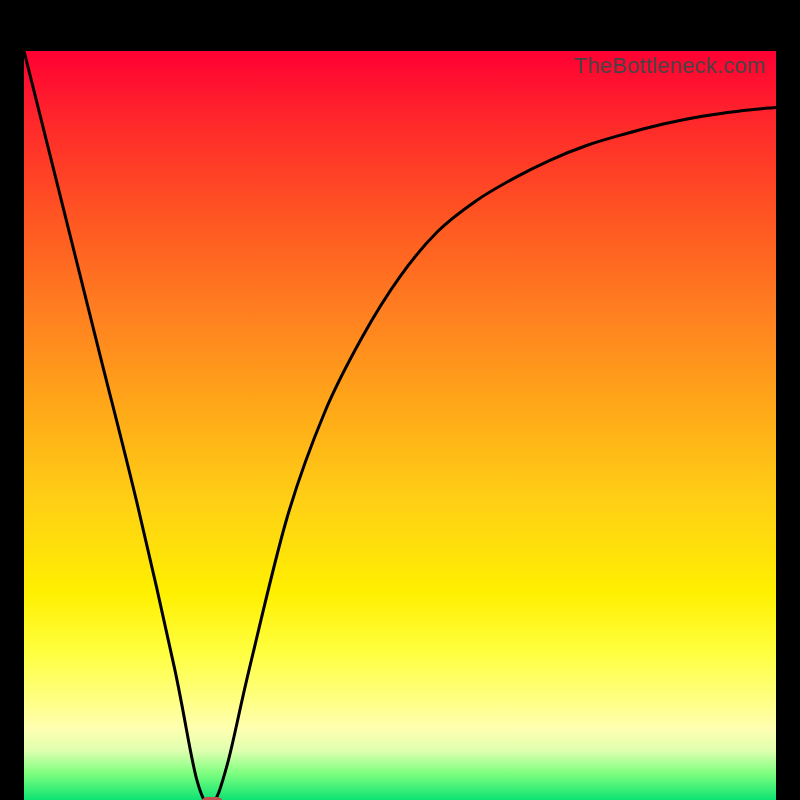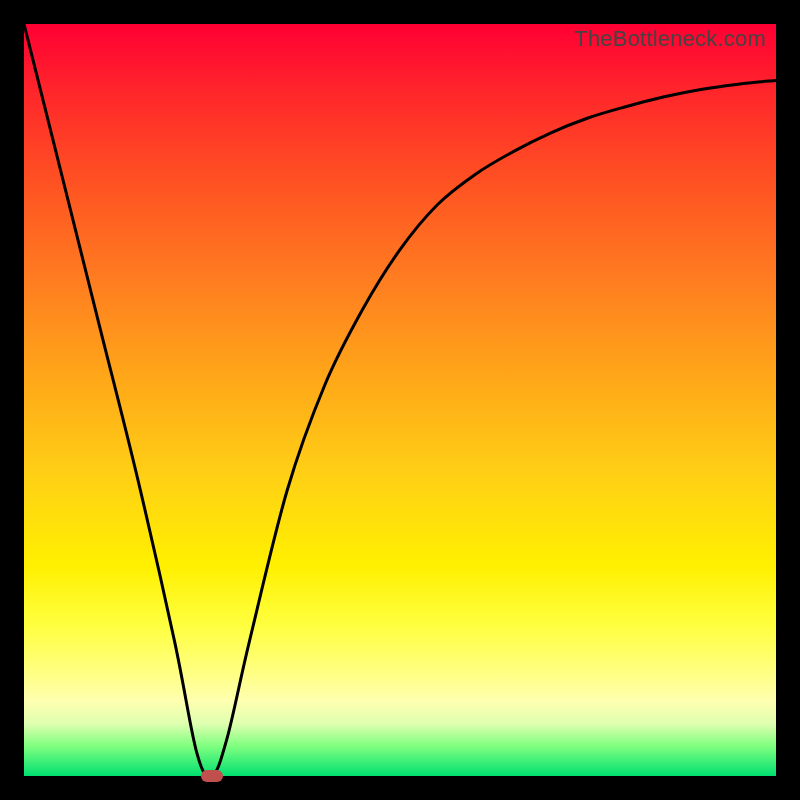--- a/index.html
+++ b/index.html
@@ -9,20 +9,21 @@
     height: 800px;
     background: #000;
     font-family: Arial, Helvetica, sans-serif;
     overflow: hidden;
   }
   .frame {
     position: relative;
     width: 800px;
     height: 607px;
     background: #000;
+    margin-top: 27px;
   }
   .plot {
     position: absolute;
     left: 24px;
     top: 24px;
     width: 752px;
     height: 752px;
     background: linear-gradient(to bottom,
       #ff0033 0%,
       #ff2a2a 10%,

